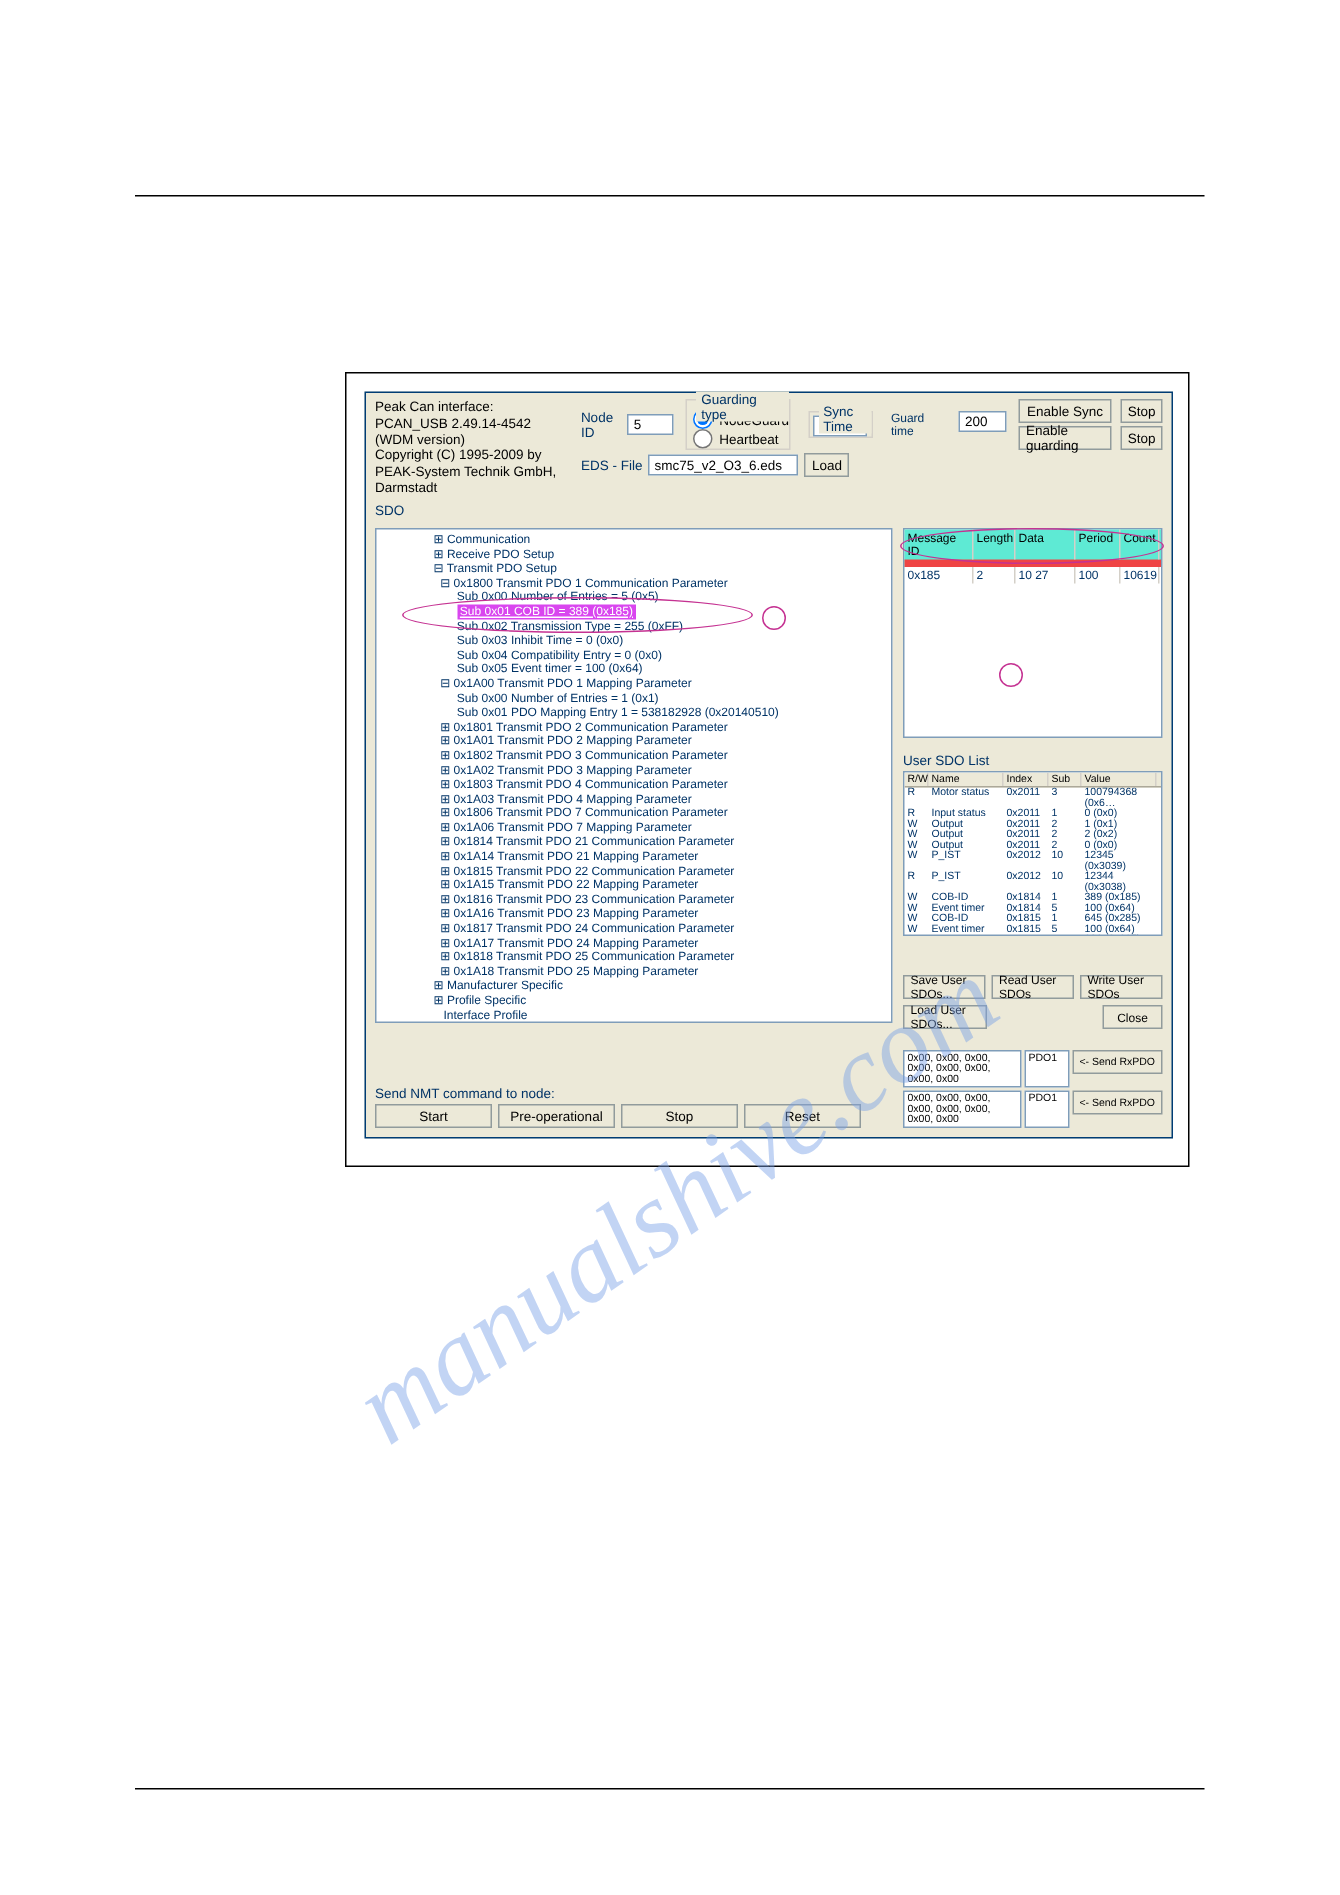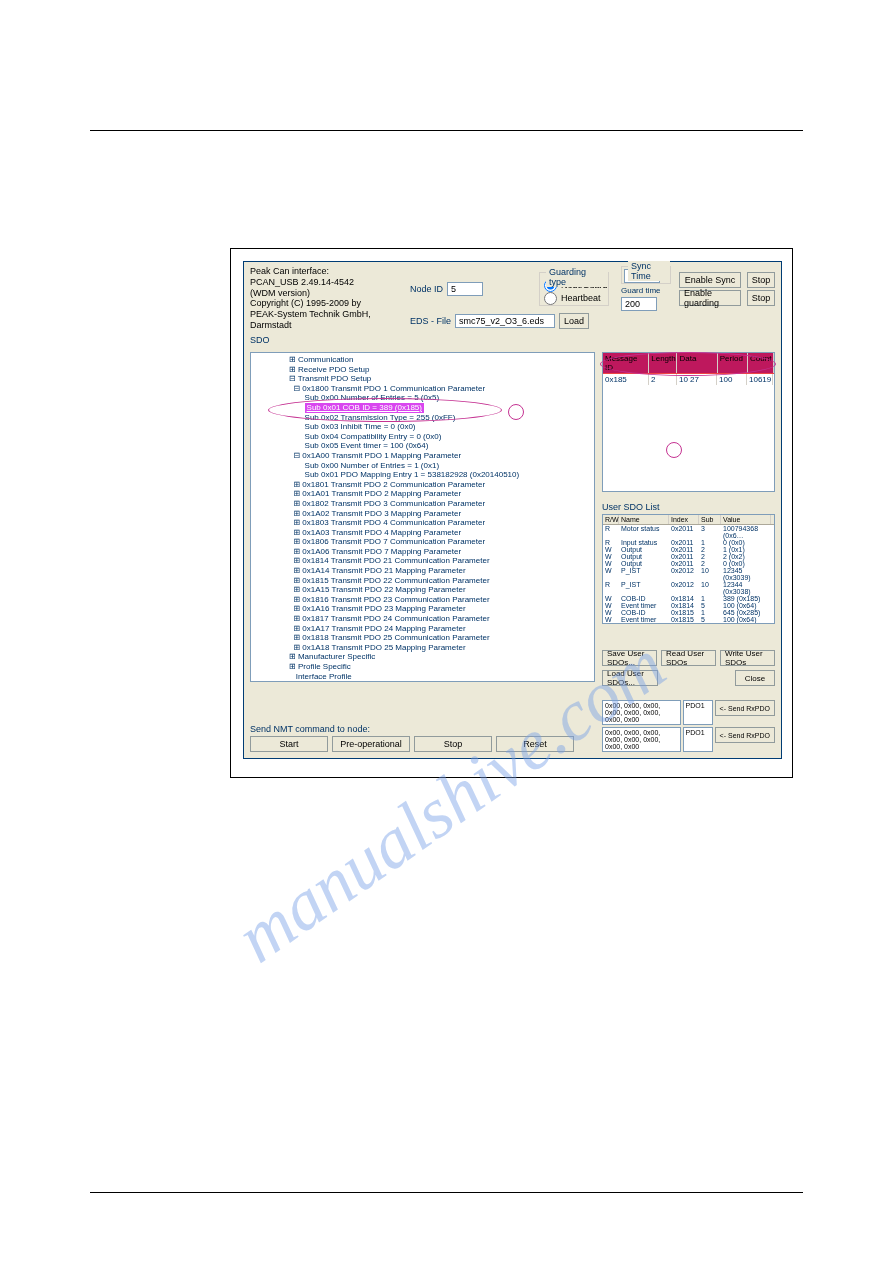--- a/index.html
+++ b/index.html
@@ -134,23 +134,22 @@
     top: 90px;
     left: 358px;
     width: 173px;
     height: 140px;
     background: #fff;
     border: 1px solid #7f9db9;
     font-size: 8px;
   }
   .msg-head {
     display: flex;
-    background: #be185d;
-    border-bottom: 1px solid #ef4444;
-    justify-content: space-between;
+    background: #5eead4;
+    border-bottom: 5px solid #ef4444;
   }
   .msg-head > div, .msg-row > div {
     border-right: 1px solid #d4d0c8;
     padding: 1px 2px;
   }
   .msg-row { display: flex; color: #003366; }
   .col-mid { width: 46px; }
   .col-len { width: 28px; }
   .col-data { width: 40px; }
   .col-per { width: 30px; }
@@ -261,21 +260,21 @@
               <div class="radio">
                   <input type="radio" checked="" style="">
                   <span>NodeGuard</span>
                 </div>
               <div class="radio">
                   <input type="radio" style="">
                   <span>Heartbeat</span>
                 </div>
             </div>
             <div style="width:4px"></div>
-            <div style="display:flex;flex-direction:column;gap:2px">
+            <div style="display:flex;flex-direction:row;gap:12px">
               <div class="groupbox" style="width:50px;height:18px;margin:0;padding:2px">
                 <span class="groupbox-title">Sync Time</span>
                 <span class="field" style="width:36px;display:block">50</span>
               </div>
               <span class="label" style="font-size:8px">Guard time</span>
               <span class="field" style="width:36px">200</span>
             </div>
             <div style="display:flex;flex-direction:column;gap:2px;margin-left:4px">
               <span class="btn" style="width:62px">Enable Sync</span>
               <span class="btn" style="width:62px">Enable guarding</span>

